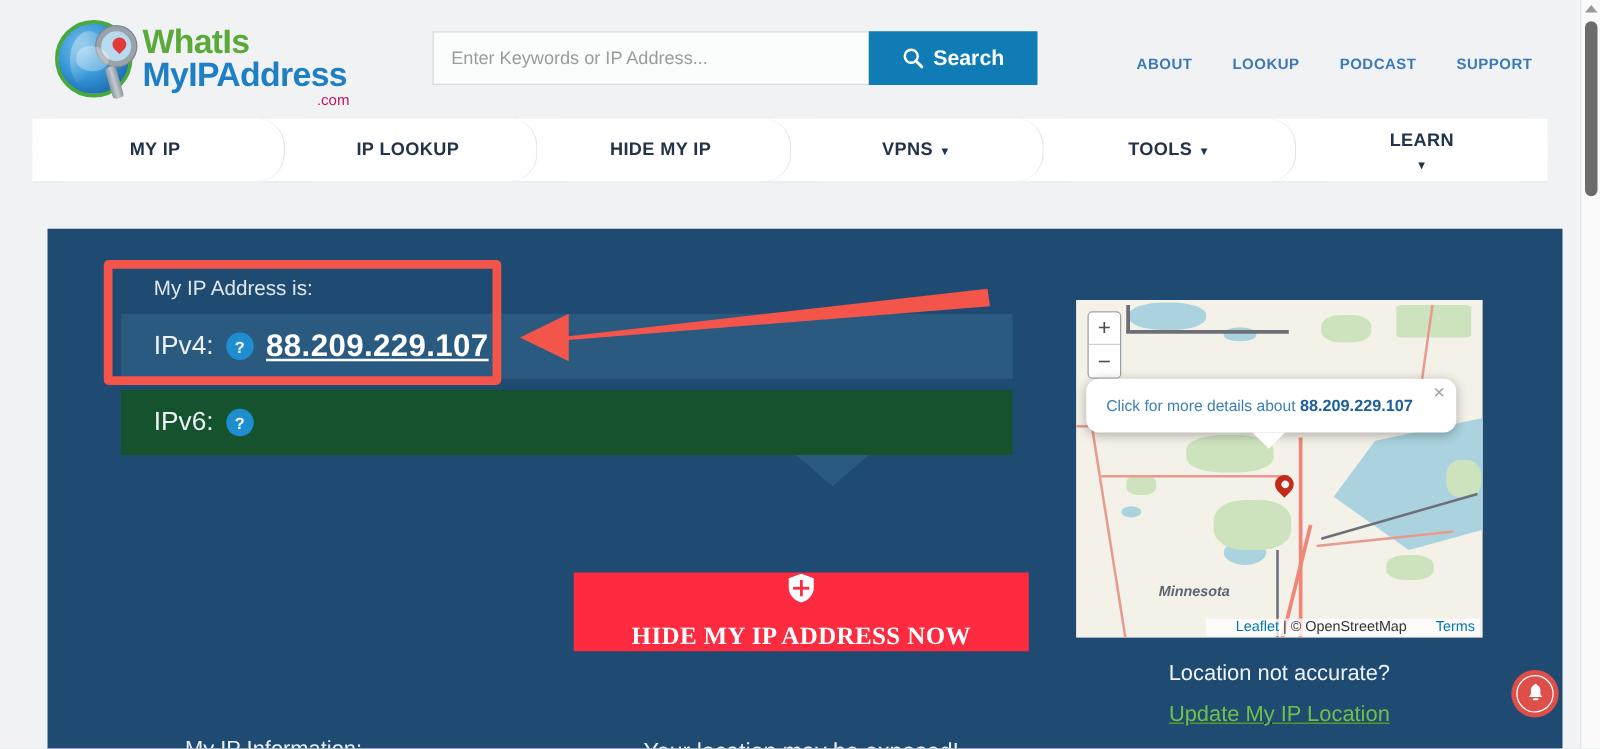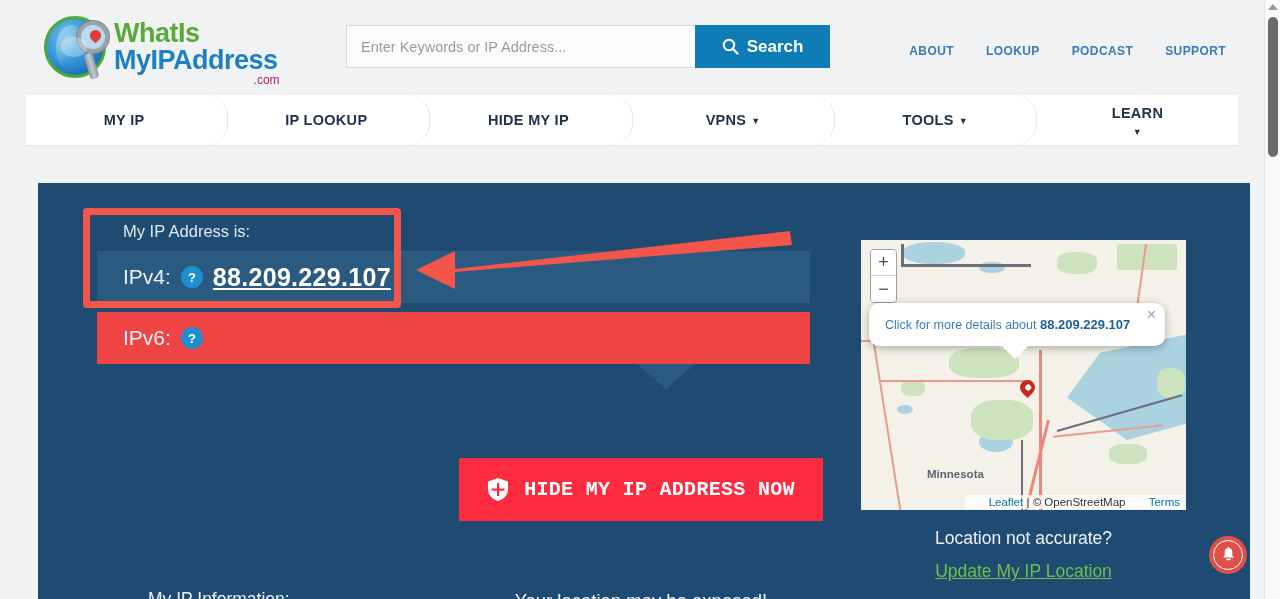--- a/index.html
+++ b/index.html
@@ -176,21 +176,21 @@
   .iprow {
     height: 52px;
     background: #2b5a80;
     display: flex; align-items: center;
     padding-left: 26px;
     gap: 10px;
     color: #ffffff;
     position: relative;
   }
   .iprow.second {
-    background: #ef4444;
+    background: #14532d;
     margin-top: 9px;
   }
   .iplabel {
     font-size: 21px; color: #eef3f7; font-weight: normal;
   }
   .qmark {
     width: 22px; height: 22px; border-radius: 50%;
     background: #1e8ed1; color: #fff;
     font-size: 13px; font-weight: bold;
     display: flex; align-items: center; justify-content: center;
@@ -248,21 +248,22 @@
   .cta {
     position: absolute; left: 421px; top: 275px;
     width: 364px; height: 63px;
     background: #fc2b3f;
     border: none;
     color: #ffffff;
     font-size: 20px; font-weight: bold;
     letter-spacing: .3px;
     display: flex; align-items: center; justify-content: center; gap: 15px;
     cursor: pointer;
-    font-family: Liberation Mono, monospace;
+    font-family: Liberation Serif, serif;
+    flex-direction: column;
   }
   .showdetails {
     position: absolute; left: 421px; top: 358px;
     width: 364px;
     text-align: center;
   }
   .showdetails a {
     color: #6fc04a; font-size: 17.5px;
     text-decoration: underline;
   }
@@ -278,21 +279,21 @@
   .map-lake {
     position: absolute;
     background: #aad3df;
   }
   .map-green { position: absolute; background: #cde3bd; border-radius: 40%; }
   .map-road { position: absolute; background: #e99a8e; }
   .map-road.major { background: #f0867a; }
   .map-road.gray { background: #6d6e78; }
   .map-label {
     position: absolute;
-    font-size: 11.5px; font-weight: bold;
+    font-size: 11.5px; font-style: italic; font-weight: bold;
     color: #5c6670;
   }
   .zoomctl {
     position: absolute; left: 9px; top: 9px;
     width: 27px;
     border: 1px solid #9aa0a6;
     border-radius: 4px;
     overflow: hidden;
     z-index: 6;
   }

